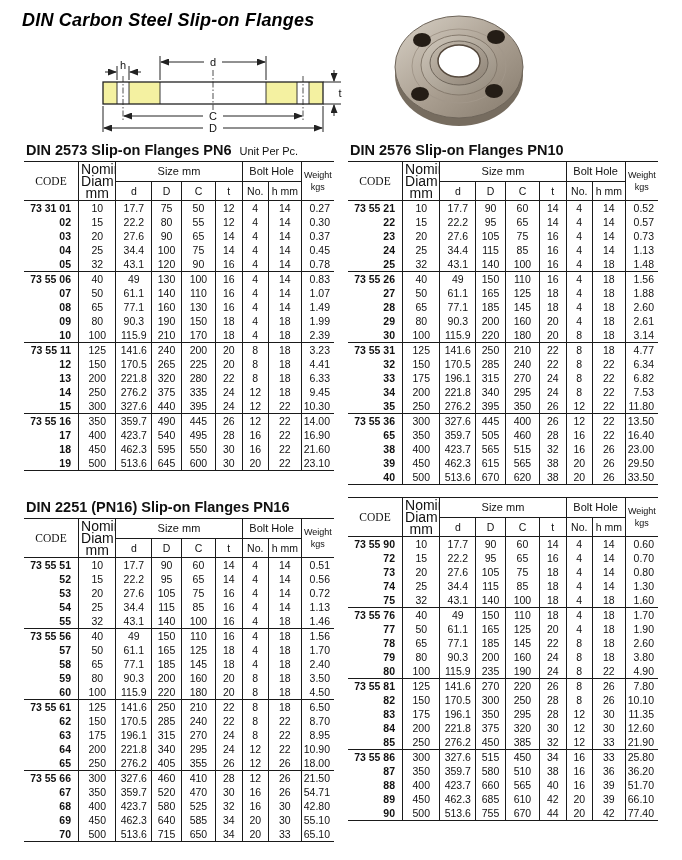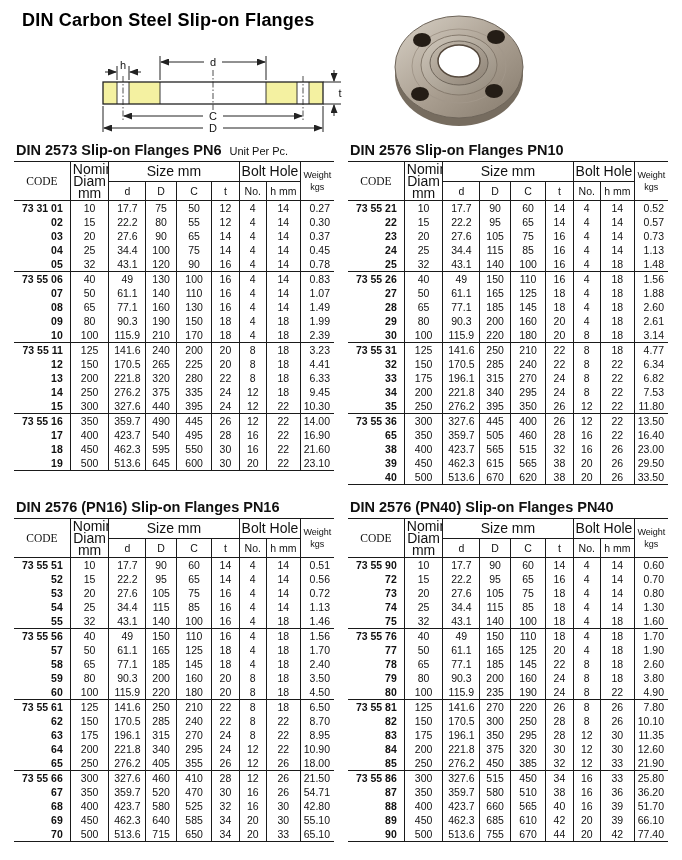--- a/index.html
+++ b/index.html
@@ -1,35 +1,35 @@
 <!DOCTYPE html>
 <html><head>
 <meta charset="utf-8">
 <style>
   html,body{margin:0;padding:0;background:#ffffff;}
   #page{width:682px;height:860px;position:relative;overflow:hidden;background:#fff;
         font-family:"Liberation Sans",sans-serif;color:#111;}
   .top{position:relative;height:140px;}
   .main-title{position:absolute;left:22px;top:10px;margin:0;font-size:18px;
-              font-weight:bold;letter-spacing:.2px;color:#000;}
+              font-style:italic;font-weight:bold;letter-spacing:.2px;color:#000;}
   .diagram{position:absolute;left:88px;top:44px;}
   .photo{position:absolute;left:374px;top:2px;}
-  .tables{display:grid;grid-template-columns:1fr 1fr;column-gap:14px;row-gap:12px;padding:0 14px;}
+  .tables{display:grid;grid-template-columns:1fr 1fr;column-gap:14px;row-gap:12px;padding:0 24px;}
   .ttitle{font-weight:bold;font-size:14.5px;margin:2px 0 3px 2px;white-space:nowrap;}
   .ttitle .unit{font-weight:normal;font-size:11px;margin-left:8px;}
   table.flg{border-collapse:collapse;table-layout:fixed;width:100%;font-size:10.5px;
             border-top:1.5px solid #1a1a1a;border-bottom:1.5px solid #1a1a1a;}
   .flg th,.flg td{border-left:1px solid #1a1a1a;padding:1px 2px;line-height:12px;
                   overflow:hidden;white-space:nowrap;text-align:center;}
   .flg .first{border-left:none;}
   .flg thead th{border-bottom:1px solid #1a1a1a;font-weight:normal;}
   .flg tbody tr.gs td{border-top:1.4px solid #1a1a1a;}
   .hc{font-size:11.5px;font-family:Liberation Serif, serif;}
   .hn{font-size:14px;line-height:8.5px;padding-top:2px;}
-  .hs,.hb{font-size:14px;}
+  .hs,.hb{font-size:11px;}
   .hw{font-size:9px;line-height:9.5px;}
   .hsub{font-size:10.5px;}
   .flg td.c0{text-align:right;font-weight:bold;padding-right:7px;}
   .flg td.c8{text-align:right;padding-right:4px;}
   .w0{width:17.5%}.w1{width:12%}.w2{width:11.5%}.w3{width:9.5%}.w4{width:11%}
   .w5{width:8.5%}.w6{width:8.5%}.w7{width:10.5%}.w8{width:10.5%}
 </style>
 </head>
 <body>
 
@@ -637,21 +637,21 @@
                 <td class="c6">20</td>
                 <td class="c7">26</td>
                 <td class="c8">33.50</td>
               </tr>
             </tbody>
           </table>
         </div>
     </div>
 
     <div class="tblock">
-      <div class="ttitle">DIN 2576 (PN16) Slip-on Flanges PN16</div>
+      <div class="ttitle">DIN 2251 (PN16) Slip-on Flanges PN16</div>
       <div>
           <table class="flg">
             <colgroup>
               <col class="w0">
               <col class="w1">
               <col class="w2">
               <col class="w3">
               <col class="w4">
               <col class="w5">
               <col class="w6">
@@ -895,21 +895,20 @@
                 <td class="c6">20</td>
                 <td class="c7">33</td>
                 <td class="c8">65.10</td>
               </tr>
             </tbody>
           </table>
         </div>
     </div>
 
     <div class="tblock">
-      <div class="ttitle">DIN 2576 (PN40) Slip-on Flanges PN40</div>
       <div>
           <table class="flg">
             <colgroup>
               <col class="w0">
               <col class="w1">
               <col class="w2">
               <col class="w3">
               <col class="w4">
               <col class="w5">
               <col class="w6">

